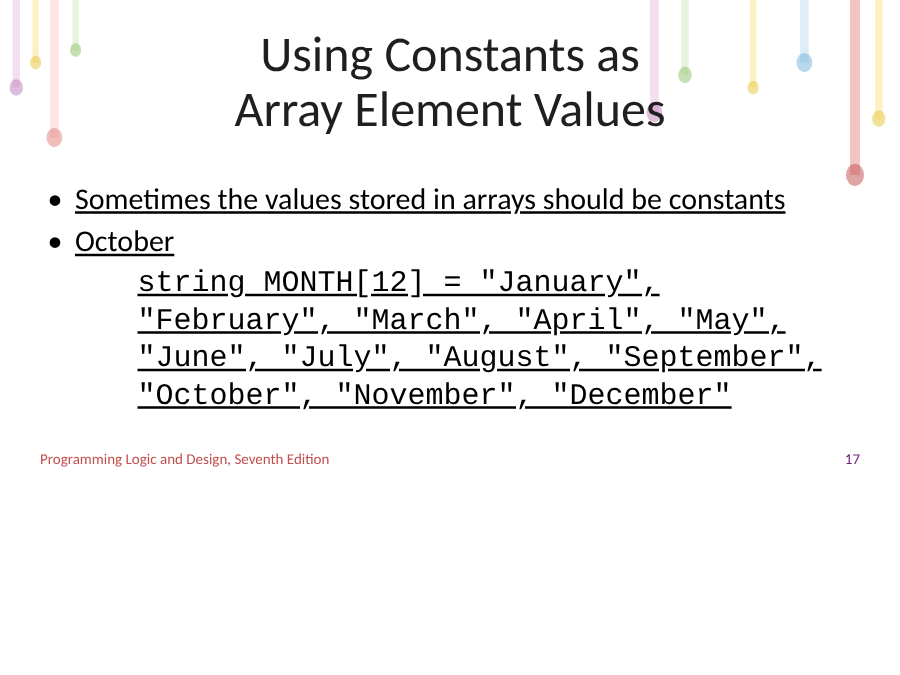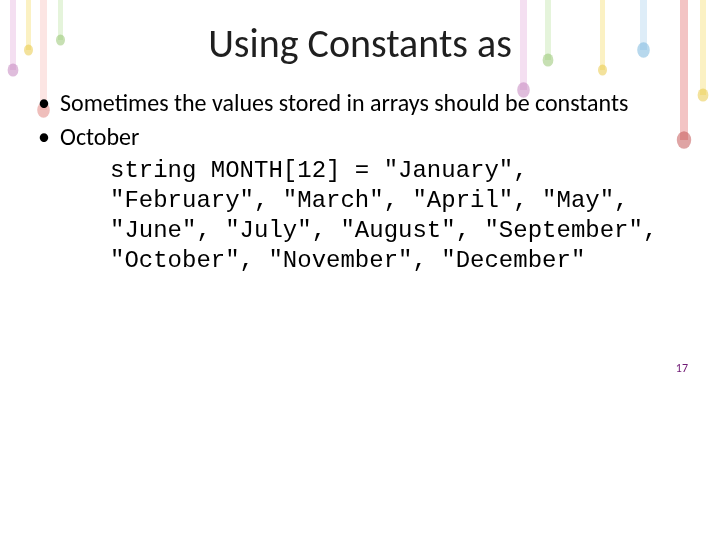--- a/index.html
+++ b/index.html
@@ -34,23 +34,24 @@
     text-align: center;
     font-size: 40px;
     line-height: 1.1;
     color: #1F1F1F;
     padding-top: 22px;
     font-weight: 400;
   }
   .body {
     position: relative;
     z-index: 1;
-    margin: 22px 32px 0 32px;
+    margin: 35px 32px 0 32px;
     font-size: 24px;
     line-height: 1.25;
+    text-decoration: underline;
   }
   .body ul {
     list-style: none;
     margin: 0;
     padding: 0;
   }
   .body > ul > li {
     position: relative;
     padding-left: 28px;
     margin-bottom: 4px;
@@ -110,28 +111,30 @@
         <ellipse cx="643.5" cy="50" rx="6.3" ry="7.700000000000001" fill="#6FB2DC" opacity="0.5"></ellipse>
         <rect x="680" y="0" width="8" height="140" fill="#E47C7C" opacity="0.45"></rect>
         <ellipse cx="684" cy="140" rx="7.2" ry="8.8" fill="#C04A4A" opacity="0.5"></ellipse>
         <rect x="700" y="0" width="6" height="95" fill="#F7E07A" opacity="0.45"></rect>
         <ellipse cx="703" cy="95" rx="5.4" ry="6.6000000000000005" fill="#E8C63A" opacity="0.5"></ellipse>
       </g>
   </svg>
 
   <div class="title">
     <span>Using Constants as</span><br>
+    <span>Array Element Values</span>
   </div>
 
   <div class="body">
     <ul>
       <li>Sometimes the values stored in arrays should be constants</li>
       <li>October</li>
     </ul>
     <div class="code-block">string MONTH[12] = "January",
 "February", "March", "April", "May",
 "June", "July", "August", "September",
 "October", "November", "December"</div>
   </div>
 
+  <div class="footer-left">Programming Logic and Design, Seventh Edition</div>
   <div class="footer-right">17</div>
 
 </div>
 
 </body></html>

